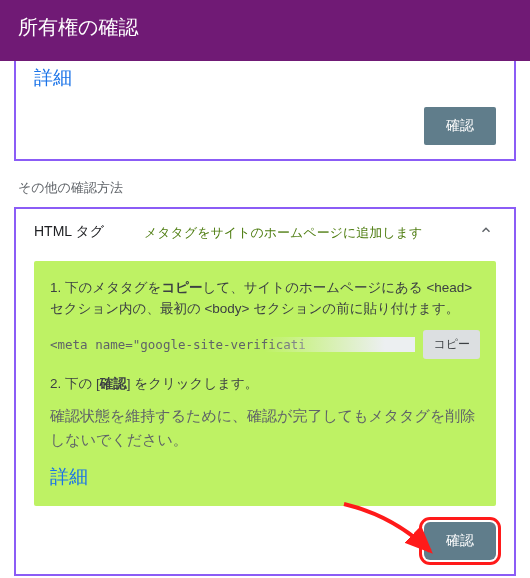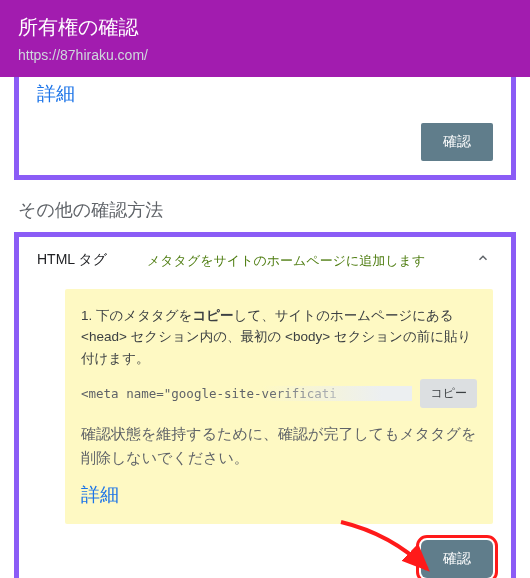--- a/index.html
+++ b/index.html
@@ -4,35 +4,35 @@
 <style>
   * { box-sizing: border-box; margin: 0; padding: 0; }
   body {
     font-family: "Hiragino Kaku Gothic ProN", "Meiryo", -apple-system, BlinkMacSystemFont, sans-serif;
     background: #fff;
     width: 530px;
     font-size: 14px;
     color: #202124;
   }
   .header {
-    background: #a21caf;
+    background: #701a75;
     color: #fff;
     padding: 14px 18px;
   }
   .header-title {
     font-size: 20px;
     font-weight: 400;
     margin-bottom: 6px;
   }
   .header-url {
     font-size: 14px;
     color: #cfd8dc;
   }
   .card {
-    border: 5px solid #8b5cf6;
+    border: 2px solid #8b5cf6;
     margin: 0 14px 14px 14px;
     padding: 14px 18px;
     background: #fff;
   }
   .card-top-trunc {
     border-top: none;
     margin-top: 0;
     padding-top: 4px;
   }
   .link {
@@ -54,21 +54,21 @@
     cursor: pointer;
     border-radius: 2px;
   }
   .btn-highlight {
     outline: 3px solid #ff1a1a;
     outline-offset: 2px;
     border-radius: 6px;
   }
   .section-label {
     color: #5f6368;
-    font-size: 18px;
+    font-size: 13px;
     margin: 18px 18px 10px 18px;
   }
   .expander-row {
     display: flex;
     align-items: flex-start;
     gap: 20px;
     margin-bottom: 18px;
   }
   .expander-title {
     font-size: 14px;
@@ -82,24 +82,23 @@
     line-height: 1.5;
   }
   .chevron {
     flex: 0 0 20px;
     color: #5f6368;
     font-size: 13px;
     text-align: center;
     user-select: none;
   }
   .instruction-box {
-    background: #fef9c3;
+    background: #bef264;
     padding: 16px;
     border-radius: 2px;
-    margin-left: 28px;
   }
   .step {
     font-size: 13.5px;
     line-height: 1.6;
     color: #3c4043;
     margin-bottom: 10px;
   }
   .step b { font-weight: 700; }
   .code-row {
     display: flex;
@@ -142,21 +141,20 @@
     position: absolute;
     pointer-events: none;
   }
   .card-html { position: relative; }
 </style>
 </head>
 <body>
 
 <div class="header">
   <div class="header-title">所有権の確認</div>
-  <div class="header-url">https://87hiraku.com/</div>
 </div>
 
 <div class="card card-top-trunc">
   <span class="link">詳細</span>
   <div class="btn-row">
     <button class="btn">確認</button>
   </div>
 </div>
 
 <div class="section-label">その他の確認方法</div>
@@ -173,20 +171,23 @@
   </div>
 
   <div class="instruction-box">
     <p class="step">
       <span>1. 下のメタタグを</span><b>コピー</b><span>して、サイトのホームページにある &lt;head&gt; セクション内の、最初の &lt;body&gt; セクションの前に貼り付けます。</span>
     </p>
     <div class="code-row">
       <div class="code-text">&lt;meta name="google-site-verificati</div>
       <button class="copy-btn">コピー</button>
     </div>
+    <p class="step">
+      <span>2. 下の [</span><b>確認</b><span>] をクリックします。</span>
+    </p>
     <p class="note">確認状態を維持するために、確認が完了してもメタタグを削除しないでください。</p>
     <span class="link">詳細</span>
   </div>
 
   <div class="btn-row">
     <button class="btn btn-highlight">確認</button>
   </div>
 
   <svg class="arrow-svg" width="110" height="70" style="right:70px; bottom:8px;">
     <defs>

